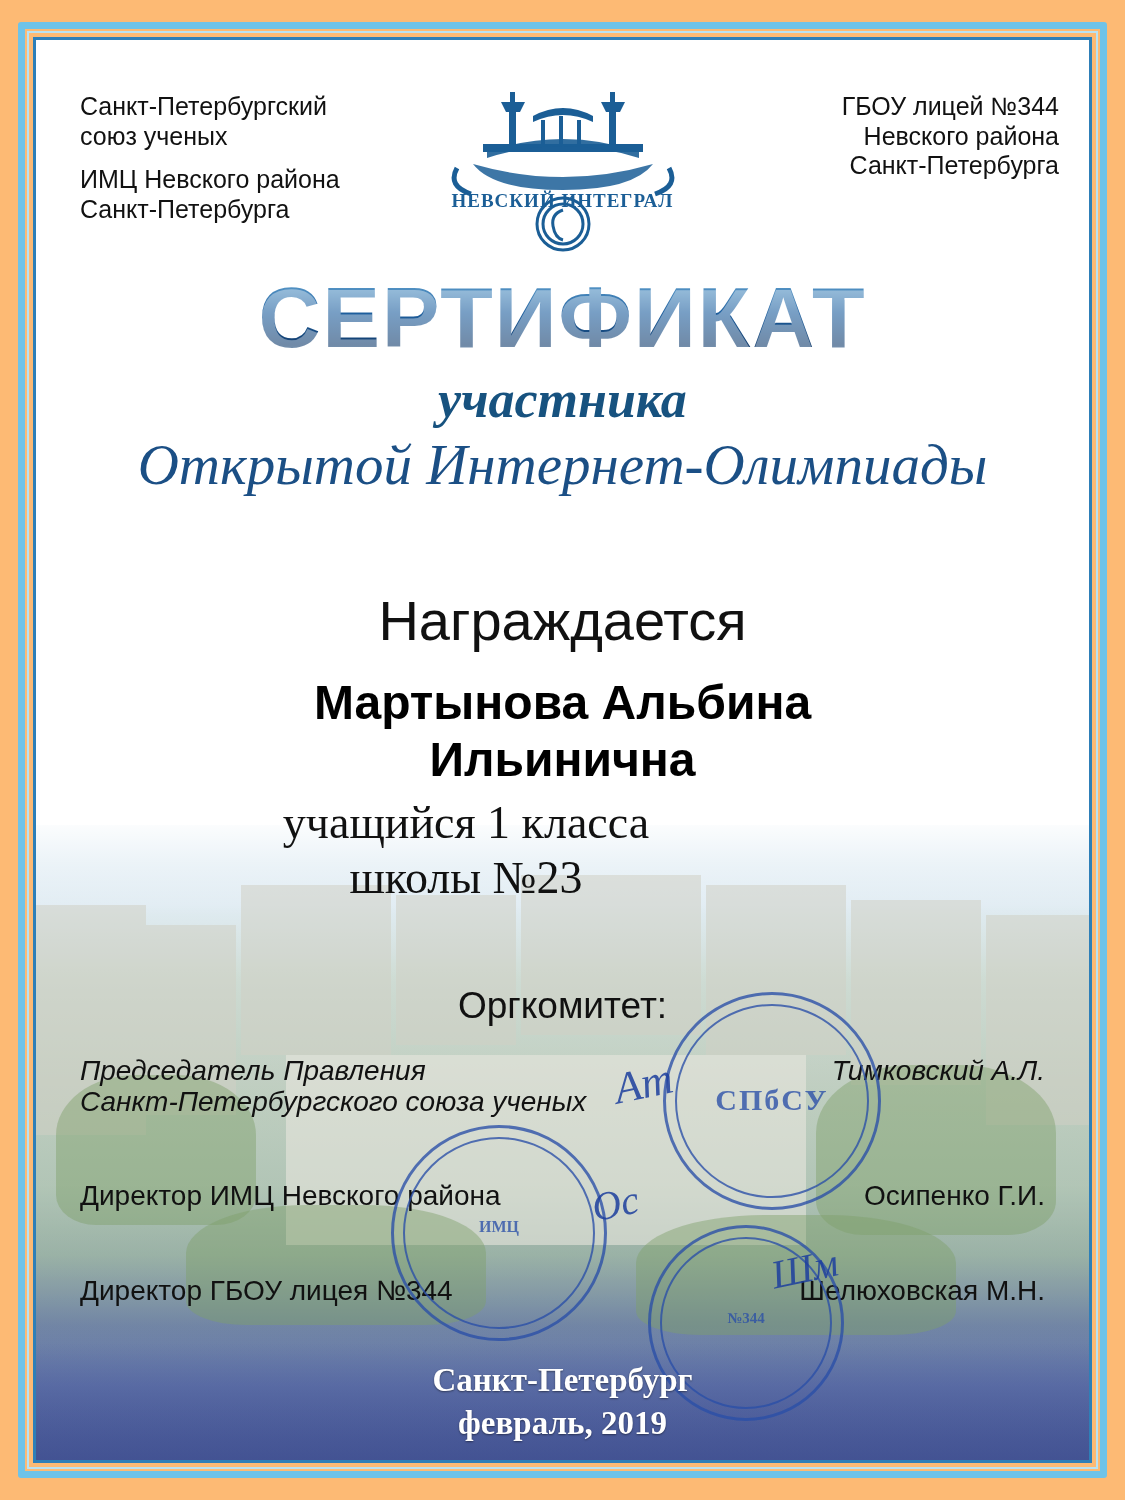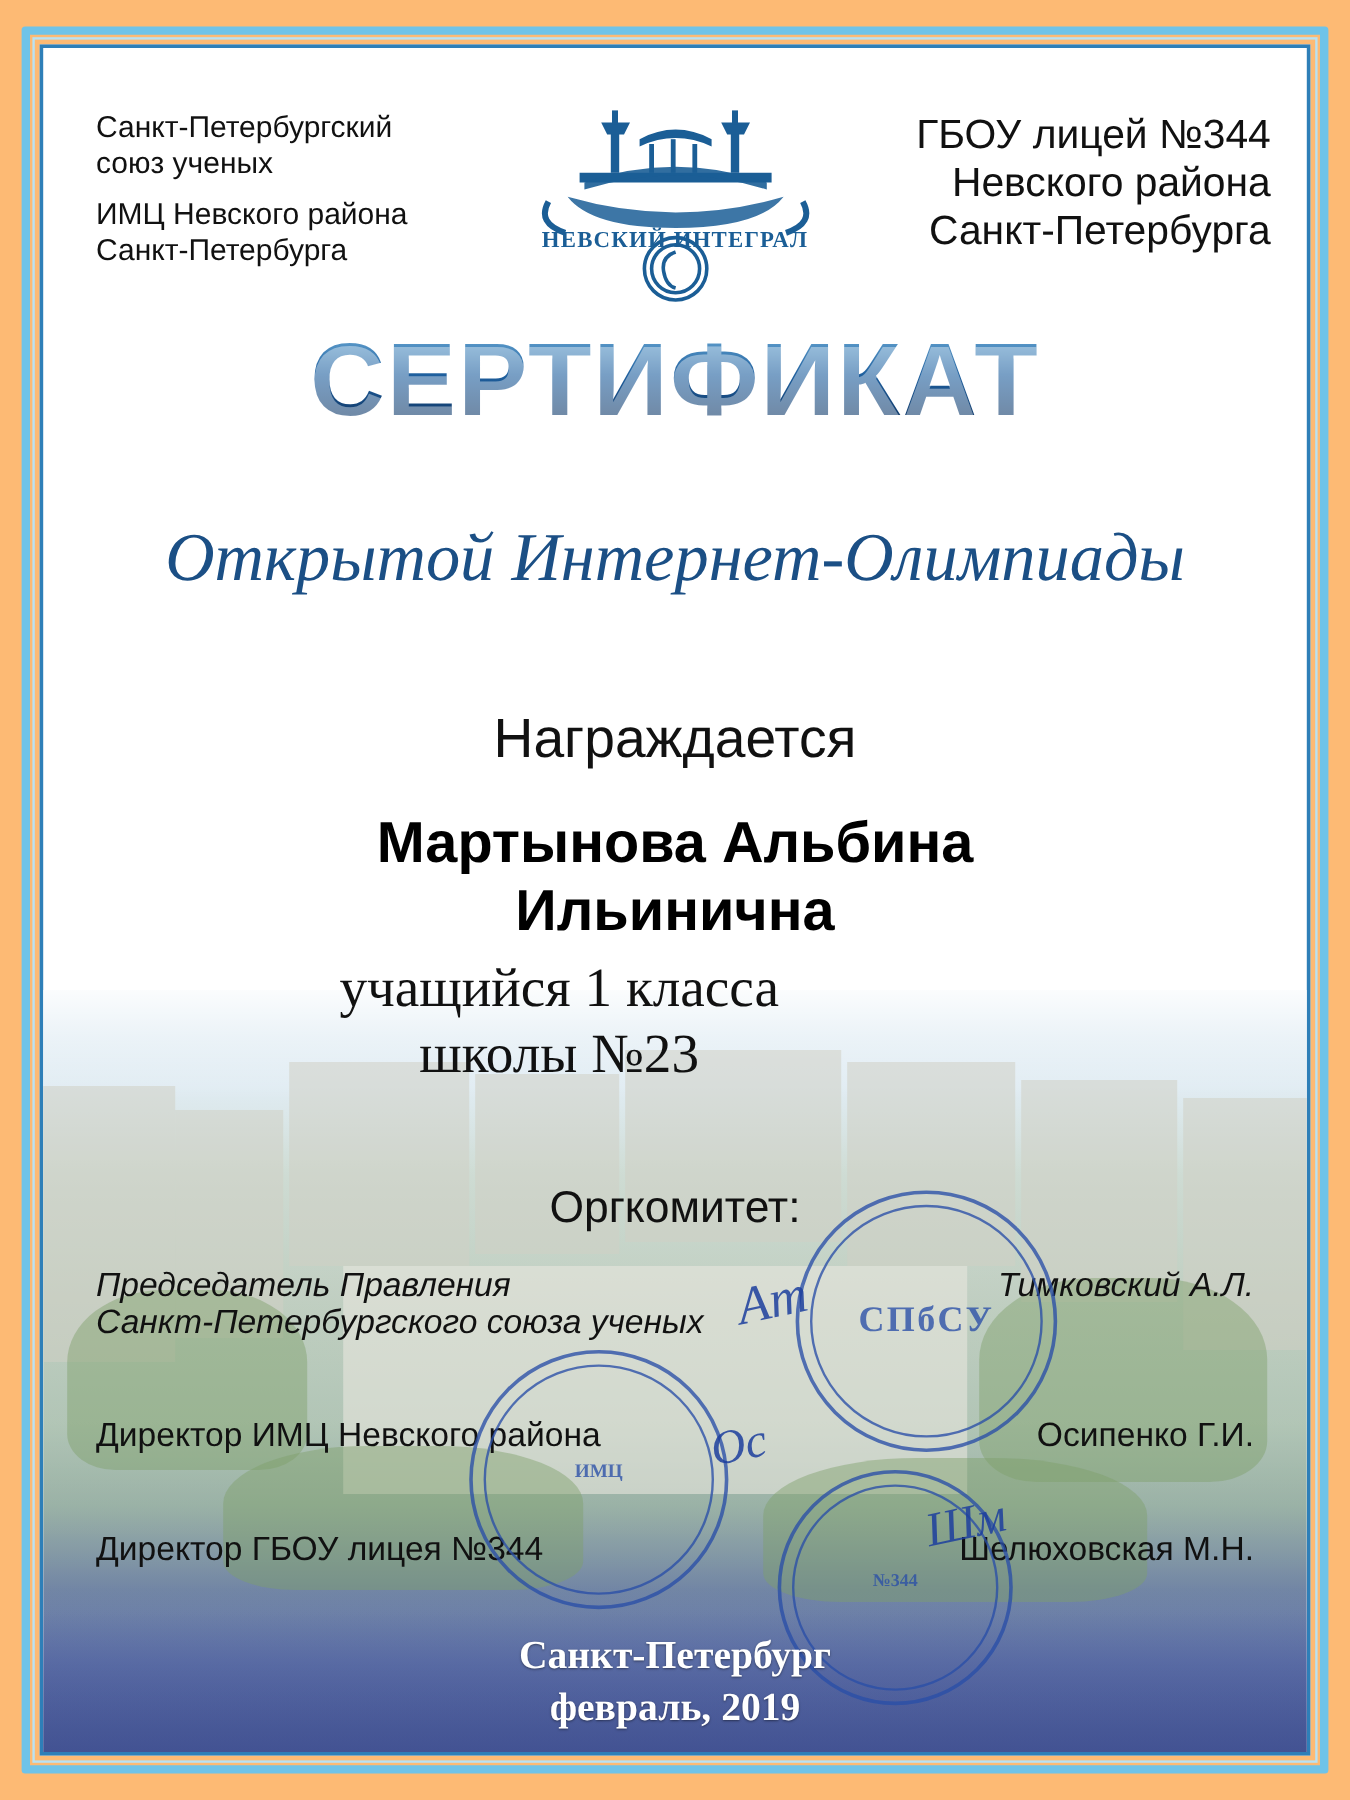--- a/index.html
+++ b/index.html
@@ -95,21 +95,21 @@
     font-size: 25px;
     line-height: 1.18;
     color: #111111;
   }
   .hdr-left .blk { margin-bottom: 14px; }
   .hdr-right {
     position: absolute;
     right: 30px; top: 52px;
     width: 330px;
     text-align: right;
-    font-size: 34px;
+    font-size: 25px;
     line-height: 1.18;
     color: #111111;
   }
 
   
   .logo {
     position: absolute;
     left: 50%;
     transform: translateX(-50%);
     top: 32px;
@@ -171,21 +171,21 @@
     font-style: italic;
     font-size: 50px;
     color: #1b4f85;
   }
 
   
   .award-label {
     position: absolute;
     top: 548px; left: 0; width: 1053px;
     text-align: center;
-    font-size: 46px;
+    font-size: 56px;
     color: #111111;
   }
   .recipient {
     position: absolute;
     top: 635px; left: 0; width: 1053px;
     text-align: center;
     font-size: 48px;
     font-weight: bold;
     line-height: 1.18;
     color: #000000;
@@ -350,20 +350,21 @@
         <g fill="none" stroke="#1b5e96" stroke-width="3">
           <circle cx="150" cy="152" r="26"></circle>
           <circle cx="150" cy="152" r="20"></circle>
         </g>
         <path d="M150 138 q-12 4 -10 16 q2 12 10 14" fill="none" stroke="#1b5e96" stroke-width="3"></path>
       </svg>
       <div class="logo-caption">НЕВСКИЙ ИНТЕГРАЛ</div>
     </div>
 
     <div class="title-main">СЕРТИФИКАТ</div>
+    <div class="title-sub">участника</div>
     <div class="title-line1">Открытой Интернет-Олимпиады</div>
 
     <div class="award-label">Награждается</div>
     <div class="recipient" style="white-space:pre-line;">Мартынова Альбина
 Ильинична</div>
     <div class="details" style="white-space:pre-line;">учащийся 1 класса
 школы №23</div>
 
     <div class="committee-label">Оргкомитет:</div>
 

